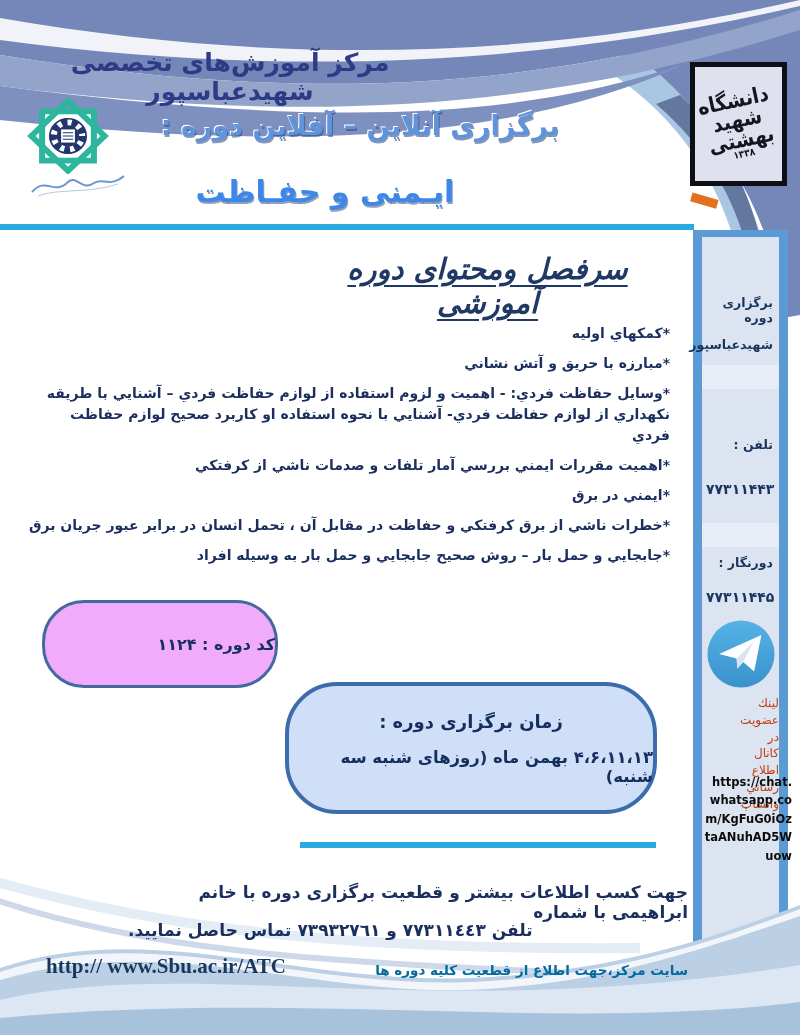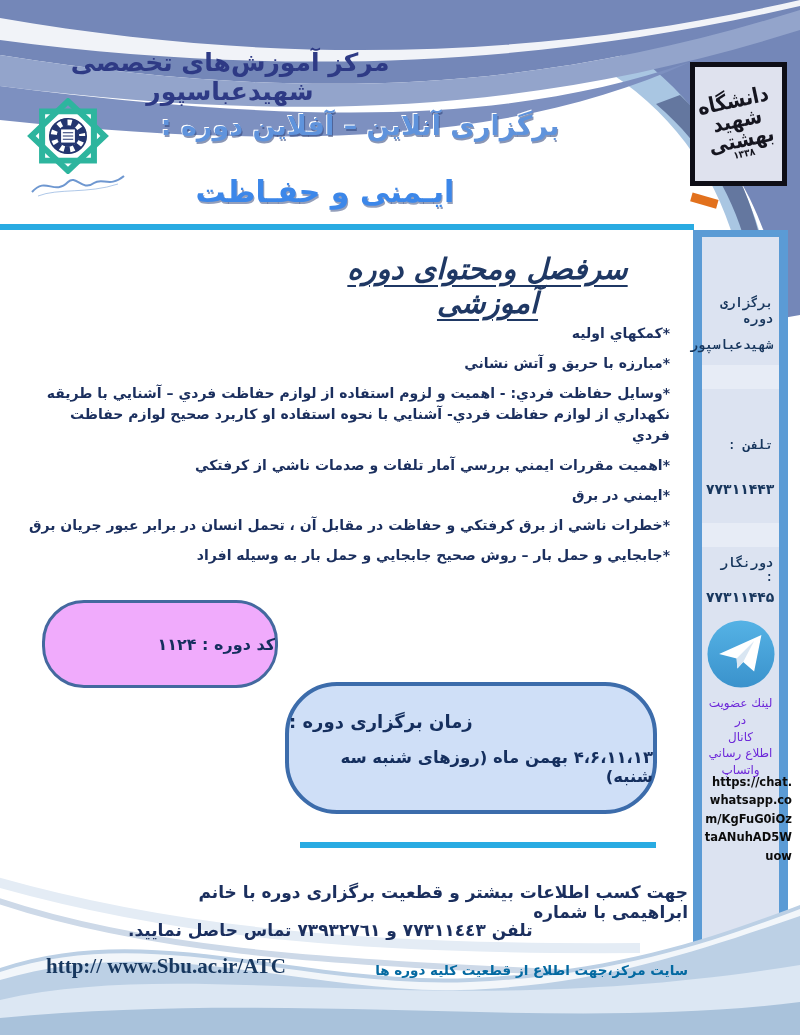--- a/index.html
+++ b/index.html
@@ -28,45 +28,45 @@
     font-weight:bold;color:#15151f;line-height:.95;font-size:19px;}
   .sbu-year{font-size:9px;font-weight:bold;letter-spacing:1px;}
 
   .cyan-line{left:0;top:224px;width:694px;height:6px;background:#29abe2;z-index:1;}
 
   
   .sidebar{left:693px;top:230px;width:95px;height:758px;background:#dce3f1;
     border-left:9px solid #5b9bd5;border-right:9px solid #5b9bd5;border-top:7px solid #5b9bd5;
     box-sizing:border-box;z-index:1;}
   .sb-txt{position:absolute;right:6px;left:4px;text-align:right;direction:rtl;
-    color:#17365d;font-weight:bold;font-size:12.5px;font-family:Liberation Mono, monospace;}
+    color:#17365d;font-weight:bold;font-size:12.5px;}
   .sb-num{position:absolute;right:6px;left:4px;text-align:right;direction:ltr;
     color:#17365d;font-weight:bold;font-size:14px;letter-spacing:.5px;}
   .sb-band{position:absolute;left:0;right:0;background:#e7ecf6;height:24px;}
   .tg-icon{position:absolute;left:4px;top:382px;}
-  .channel-note{position:absolute;left:0;right:0;top:458px;text-align:center;direction:rtl;
-    color:#6d28d9;font-size:12px;font-weight:normal;line-height:1.4;}
+  .channel-note{position:absolute;left:0;right:0;top:458px;text-align:right;direction:rtl;
+    color:#c2410c;font-size:12px;font-weight:normal;line-height:1.4;padding-left:33px;}
   .wa-url{position:absolute;left:2px;width:88px;top:536px;direction:ltr;text-align:right;
     color:#0c0c0c;font-size:11.5px;font-weight:600;line-height:1.6;word-break:break-all;cursor:pointer;}
 
   
   .main-heading{left:295px;top:252px;width:385px;text-align:center;direction:rtl;
     font-size:29px;font-weight:bold;font-style:italic;color:#1f3864;
     text-decoration:underline;text-underline-offset:6px;z-index:2;}
   .topics{left:28px;top:323px;width:642px;direction:rtl;text-align:right;z-index:2;
     color:#1b2f5e;font-weight:bold;font-size:14px;line-height:1.5;list-style:none;margin:0;padding:0;}
   .topics li{margin-bottom:9px;}
 
   .code-badge{left:42px;top:600px;width:236px;height:88px;background:#f0abfc;
     border:3px solid #44699f;border-radius:42px;box-sizing:border-box;z-index:2;
     display:flex;align-items:center;justify-content:flex-start;direction:rtl;
     color:#152f5e;font-weight:bold;font-size:16px;}
   .time-badge{left:285px;top:682px;width:372px;height:132px;background:#cfdff7;
     border:4px solid #3c6cab;border-radius:52px;box-sizing:border-box;z-index:2;
-    display:flex;flex-direction:column;align-items:flex-end;justify-content:center;gap:16px;direction:rtl;
+    display:flex;flex-direction:column;align-items:center;justify-content:center;gap:16px;direction:rtl;
     color:#152f5e;font-weight:bold;}
   .time-badge .t1{font-size:18px;}
   .time-badge .t2{font-size:16.5px;}
   .cyan-underline{left:300px;top:842px;width:356px;height:6px;background:#29abe2;z-index:2;}
 
   
   #footer-svg{left:0;top:850px;z-index:2;pointer-events:none;}
   .f-line1{right:112px;top:882px;width:560px;text-align:right;direction:rtl;
     font-size:17px;font-weight:bold;color:#1b2f5e;z-index:3;}
   .f-line2{right:112px;top:920px;width:560px;text-align:left;direction:rtl;

